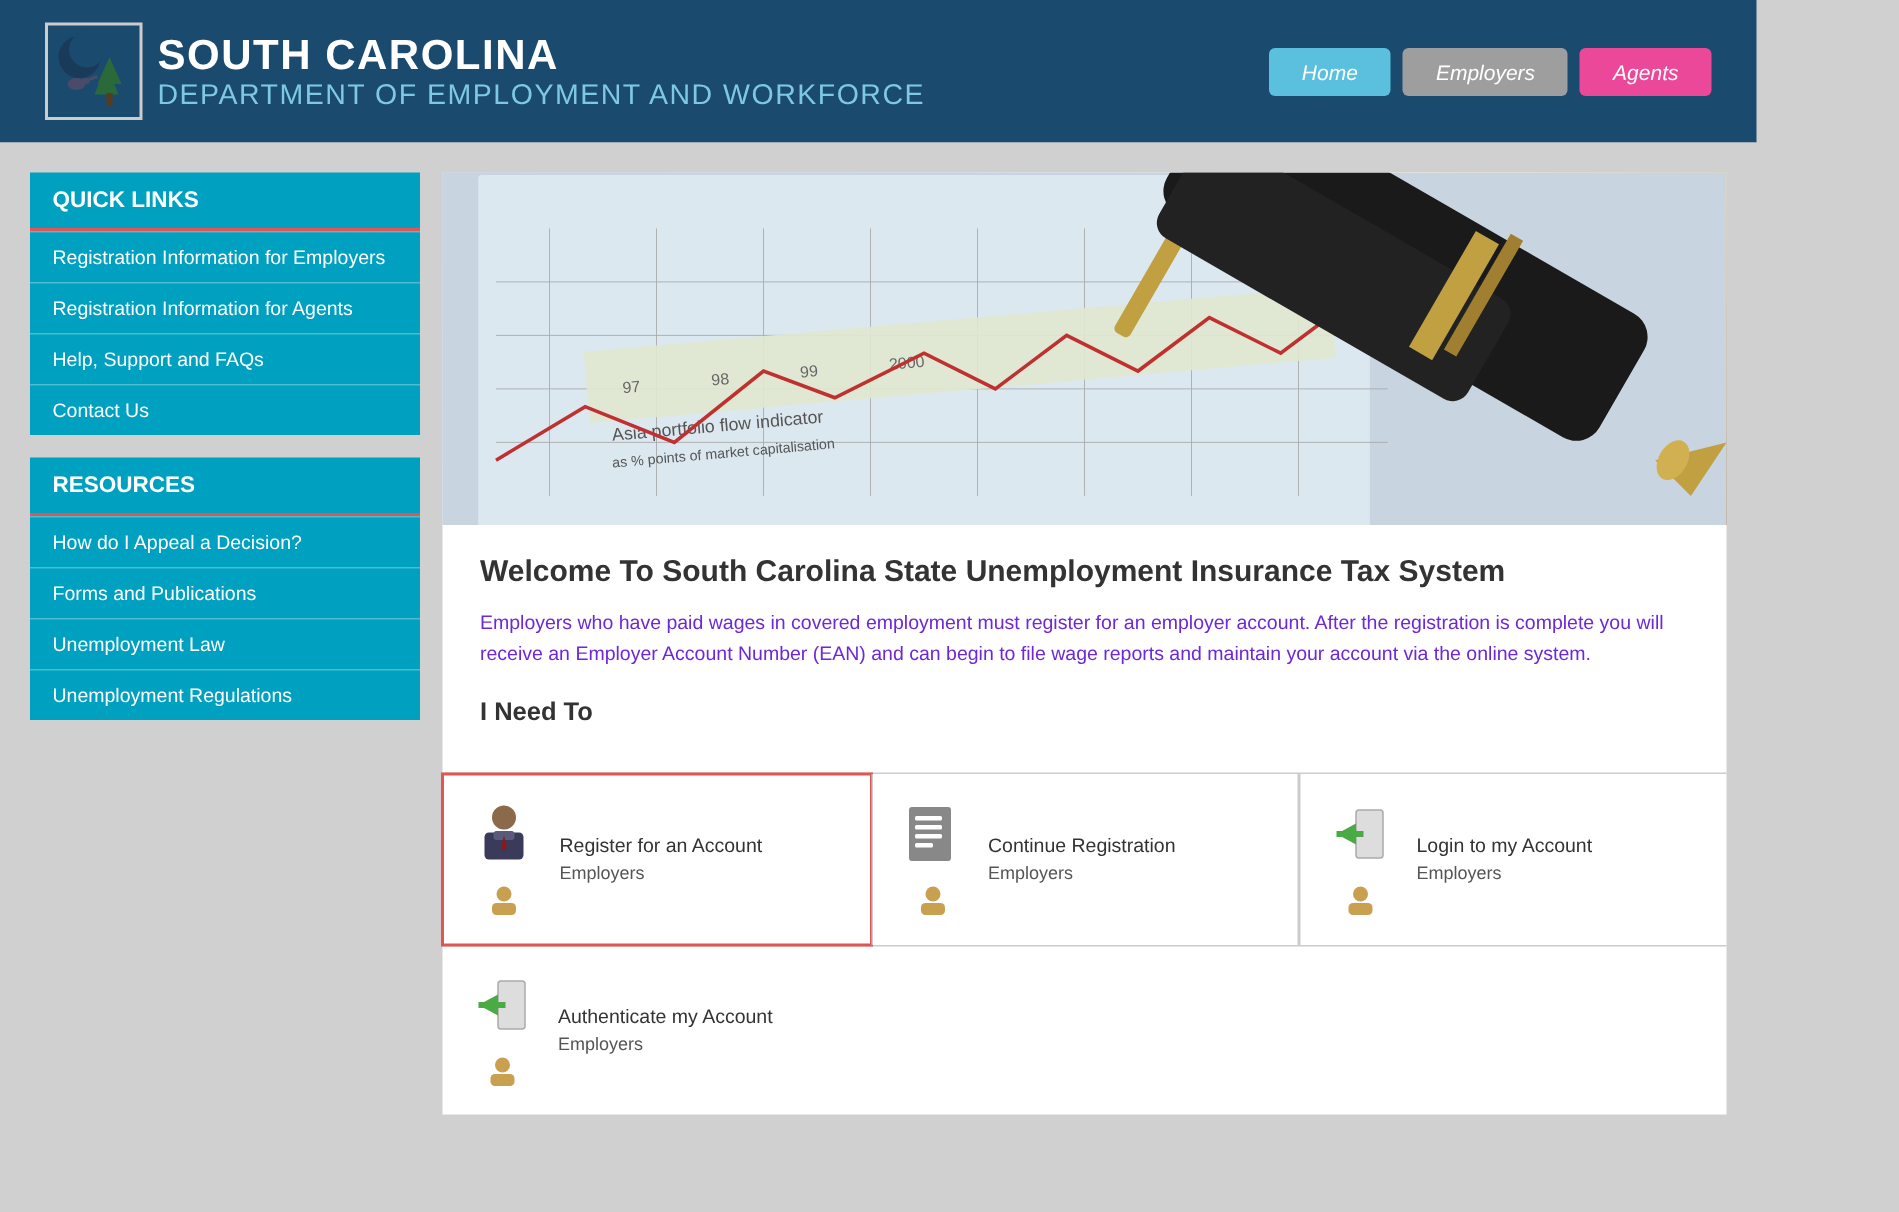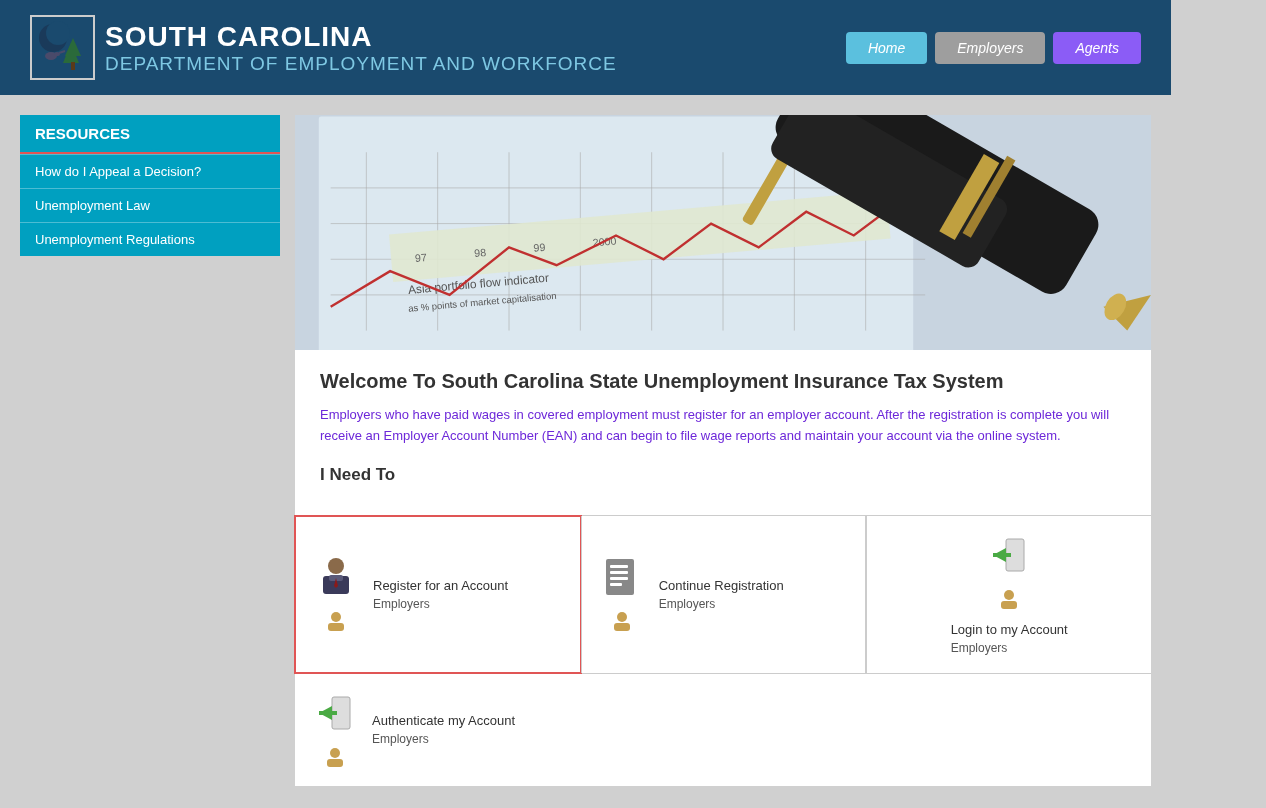--- a/index.html
+++ b/index.html
@@ -44,21 +44,21 @@
       padding: 8px 22px;
       border: none;
       border-radius: 4px;
       font-size: 14px;
       cursor: pointer;
       font-weight: normal;
       font-style: italic;
     }
     .nav-btn-home { background: #5bc0de; color: white; }
     .nav-btn-employers { background: #9e9e9e; color: white; }
-    .nav-btn-agents { background: #8b5cf6; color: white; }
+    .nav-btn-agents { background: #ec4899; color: white; }
 
     
     .main-content {
       display: flex;
       gap: 0;
       padding: 20px;
       background: #d0d0d0;
     }
 
     
@@ -138,21 +138,21 @@
     .action-card {
       flex: 1;
       min-width: 200px;
       padding: 18px 15px;
       border-right: 1px solid #ccc;
       cursor: pointer;
       display: flex;
       align-items: center;
       gap: 12px;
     }
-    .action-card:last-child { border-right: none; flex-direction: column; }
+    .action-card:last-child { border-right: none; }
     .action-card.highlighted {
       border: 2px solid #e05555;
       margin: -1px;
     }
     .action-card-icon { width: 50px; min-width: 50px; display: flex; flex-direction: column; align-items: center; gap: 4px; }
     .action-card-text { display: flex; flex-direction: column; gap: 4px; }
     .action-card-title { font-size: 13px; font-weight: normal; color: #333; }
     .action-card-sub { font-size: 12px; color: #555; display: flex; align-items: center; gap: 5px; }
 
     .action-cards-row2 {
@@ -195,25 +195,35 @@
       <button class="nav-btn nav-btn-home">Home</button>
       <button class="nav-btn nav-btn-employers">Employers</button>
       <button class="nav-btn nav-btn-agents">Agents</button>
     </div>
   </div>
 
   <div class="main-content">
 
     <div class="sidebar">
 
+      <div class="sidebar-section">
+        <div class="sidebar-header">QUICK LINKS</div>
+        <div class="sidebar-links">
+          <a class="sidebar-link">Registration Information for Employers</a>
+          <a class="sidebar-link">Registration Information for Agents</a>
+          <a class="sidebar-link">Help, Support and FAQs</a>
+          <a class="sidebar-link">Contact Us</a>
+        </div>
+      </div>
 
       <div class="sidebar-section">
         <div class="sidebar-header">RESOURCES</div>
         <div class="sidebar-links">
           <a class="sidebar-link">How do I Appeal a Decision?</a>
+          <a class="sidebar-link">Forms and Publications</a>
           <a class="sidebar-link">Unemployment Law</a>
           <a class="sidebar-link">Unemployment Regulations</a>
         </div>
       </div>
 
     </div>
 
     <div class="content-area">
 
       <div class="hero-image">

